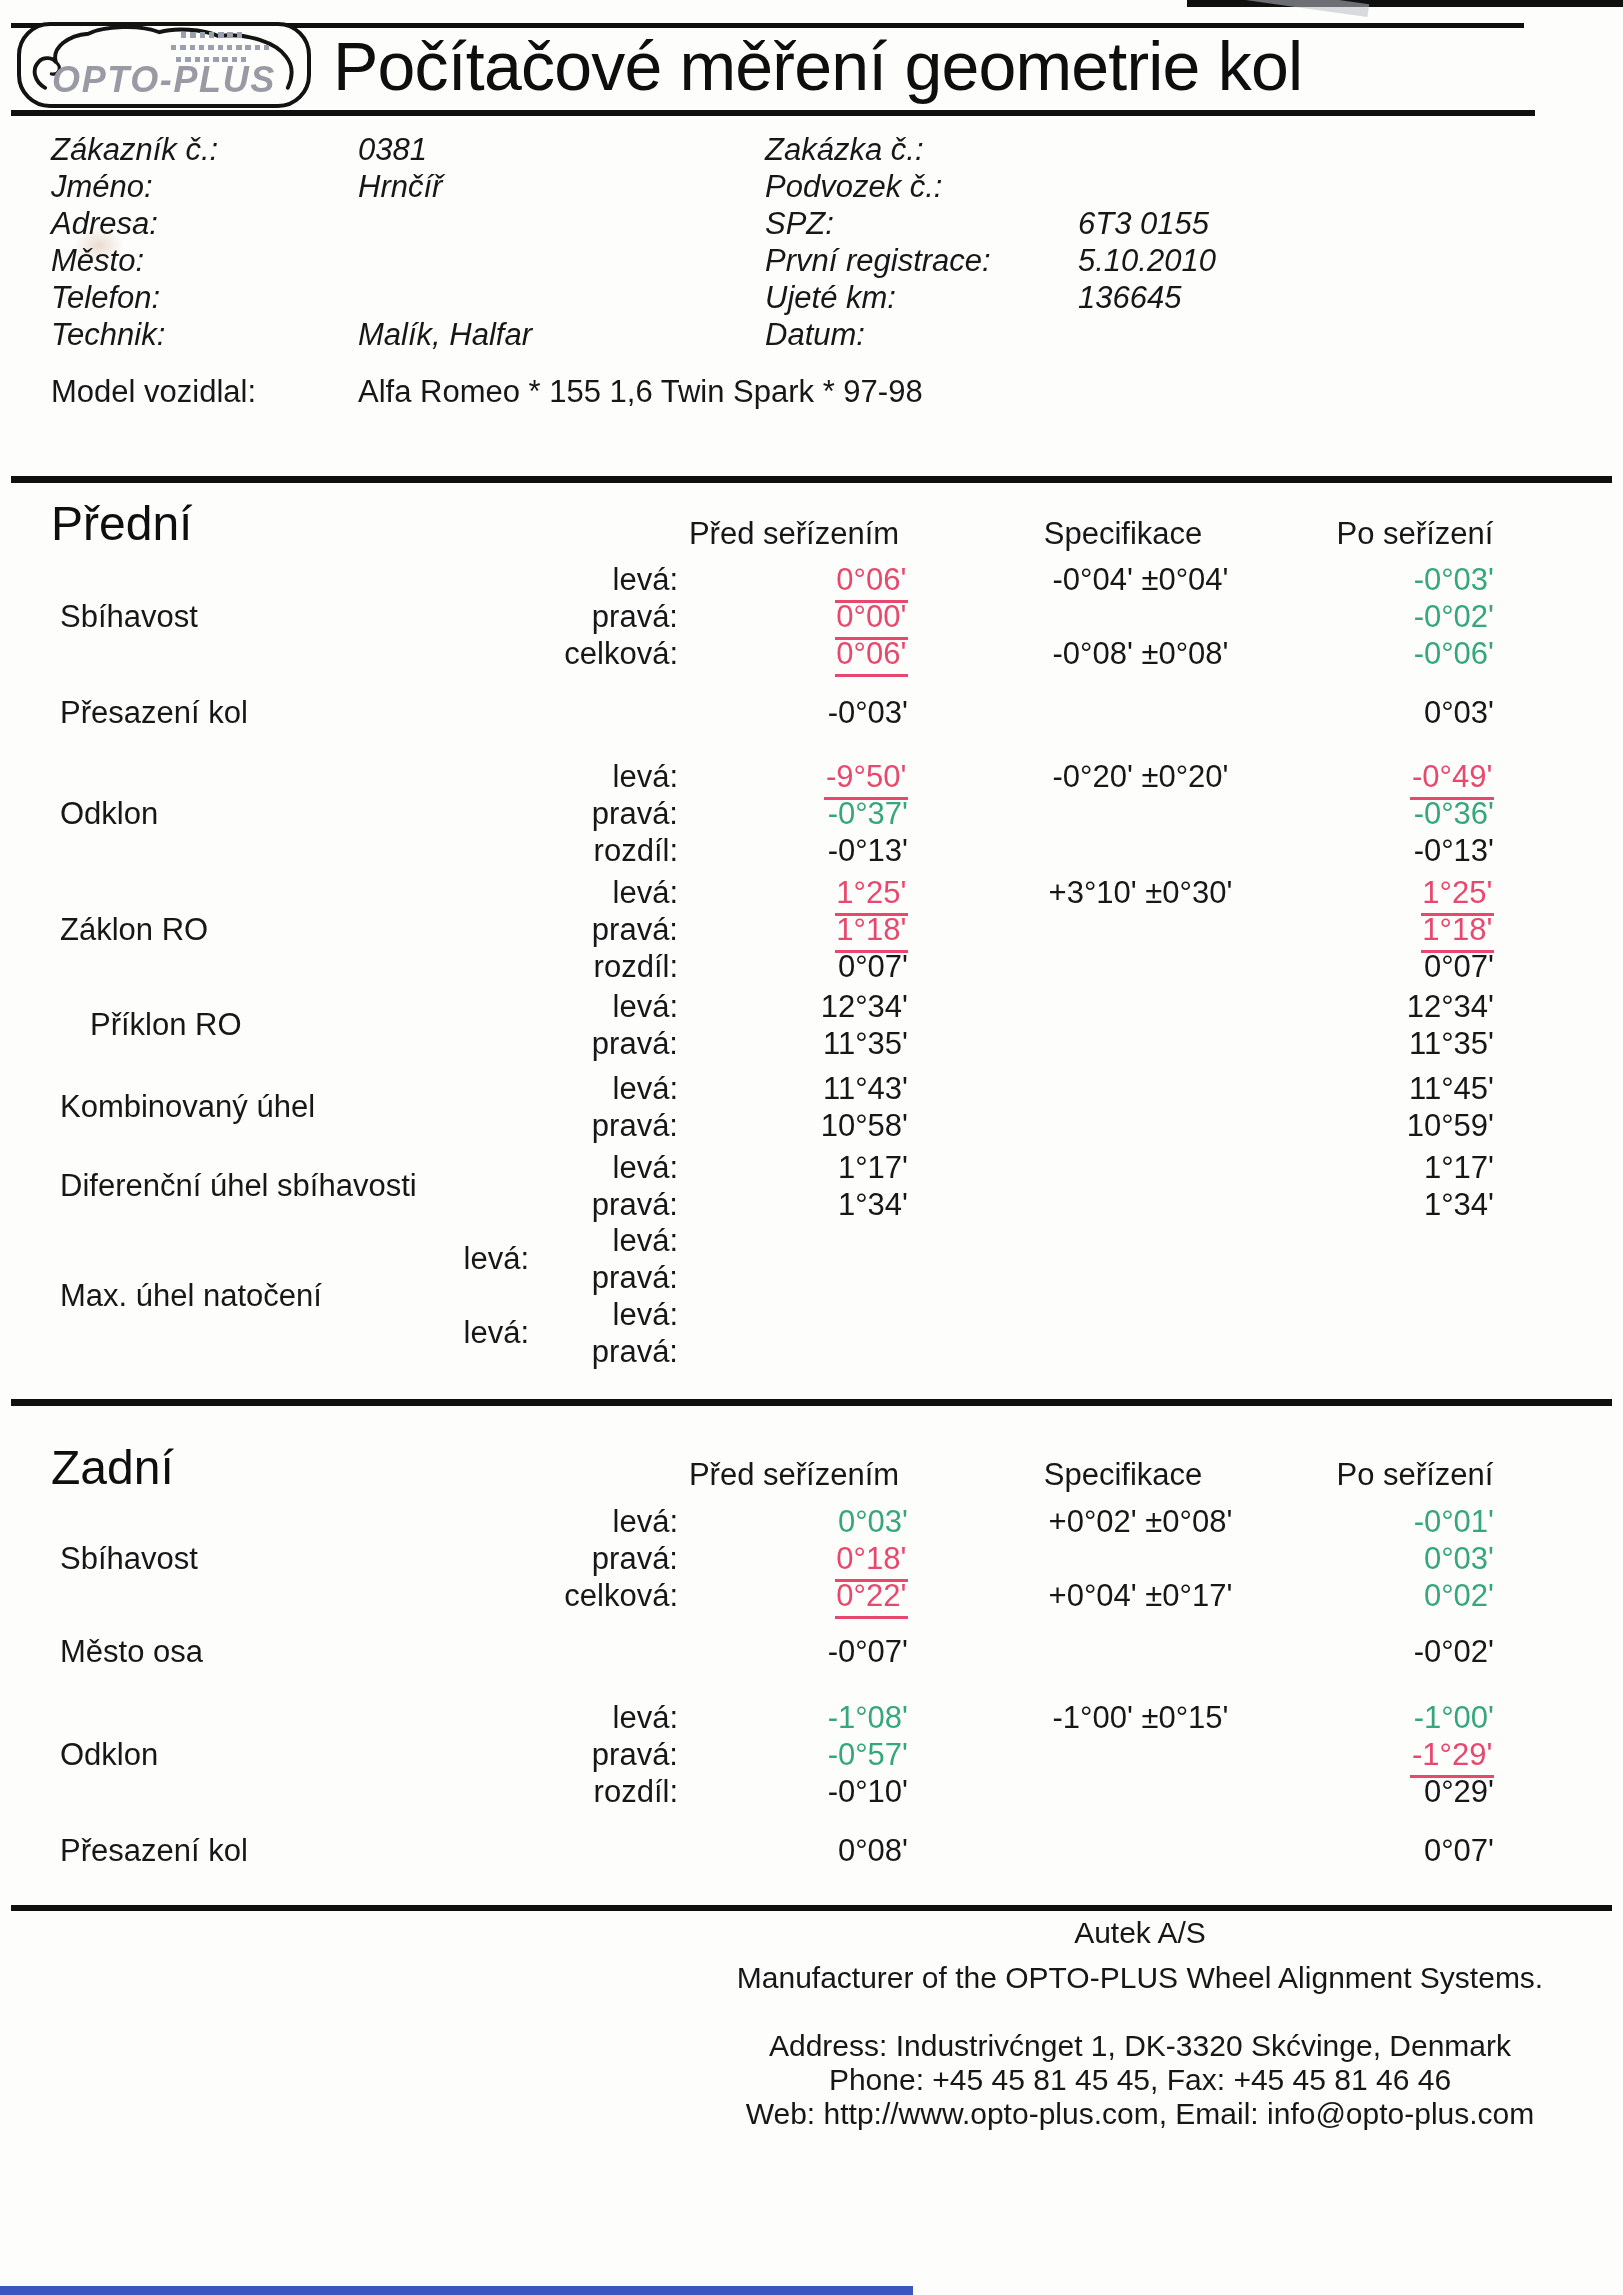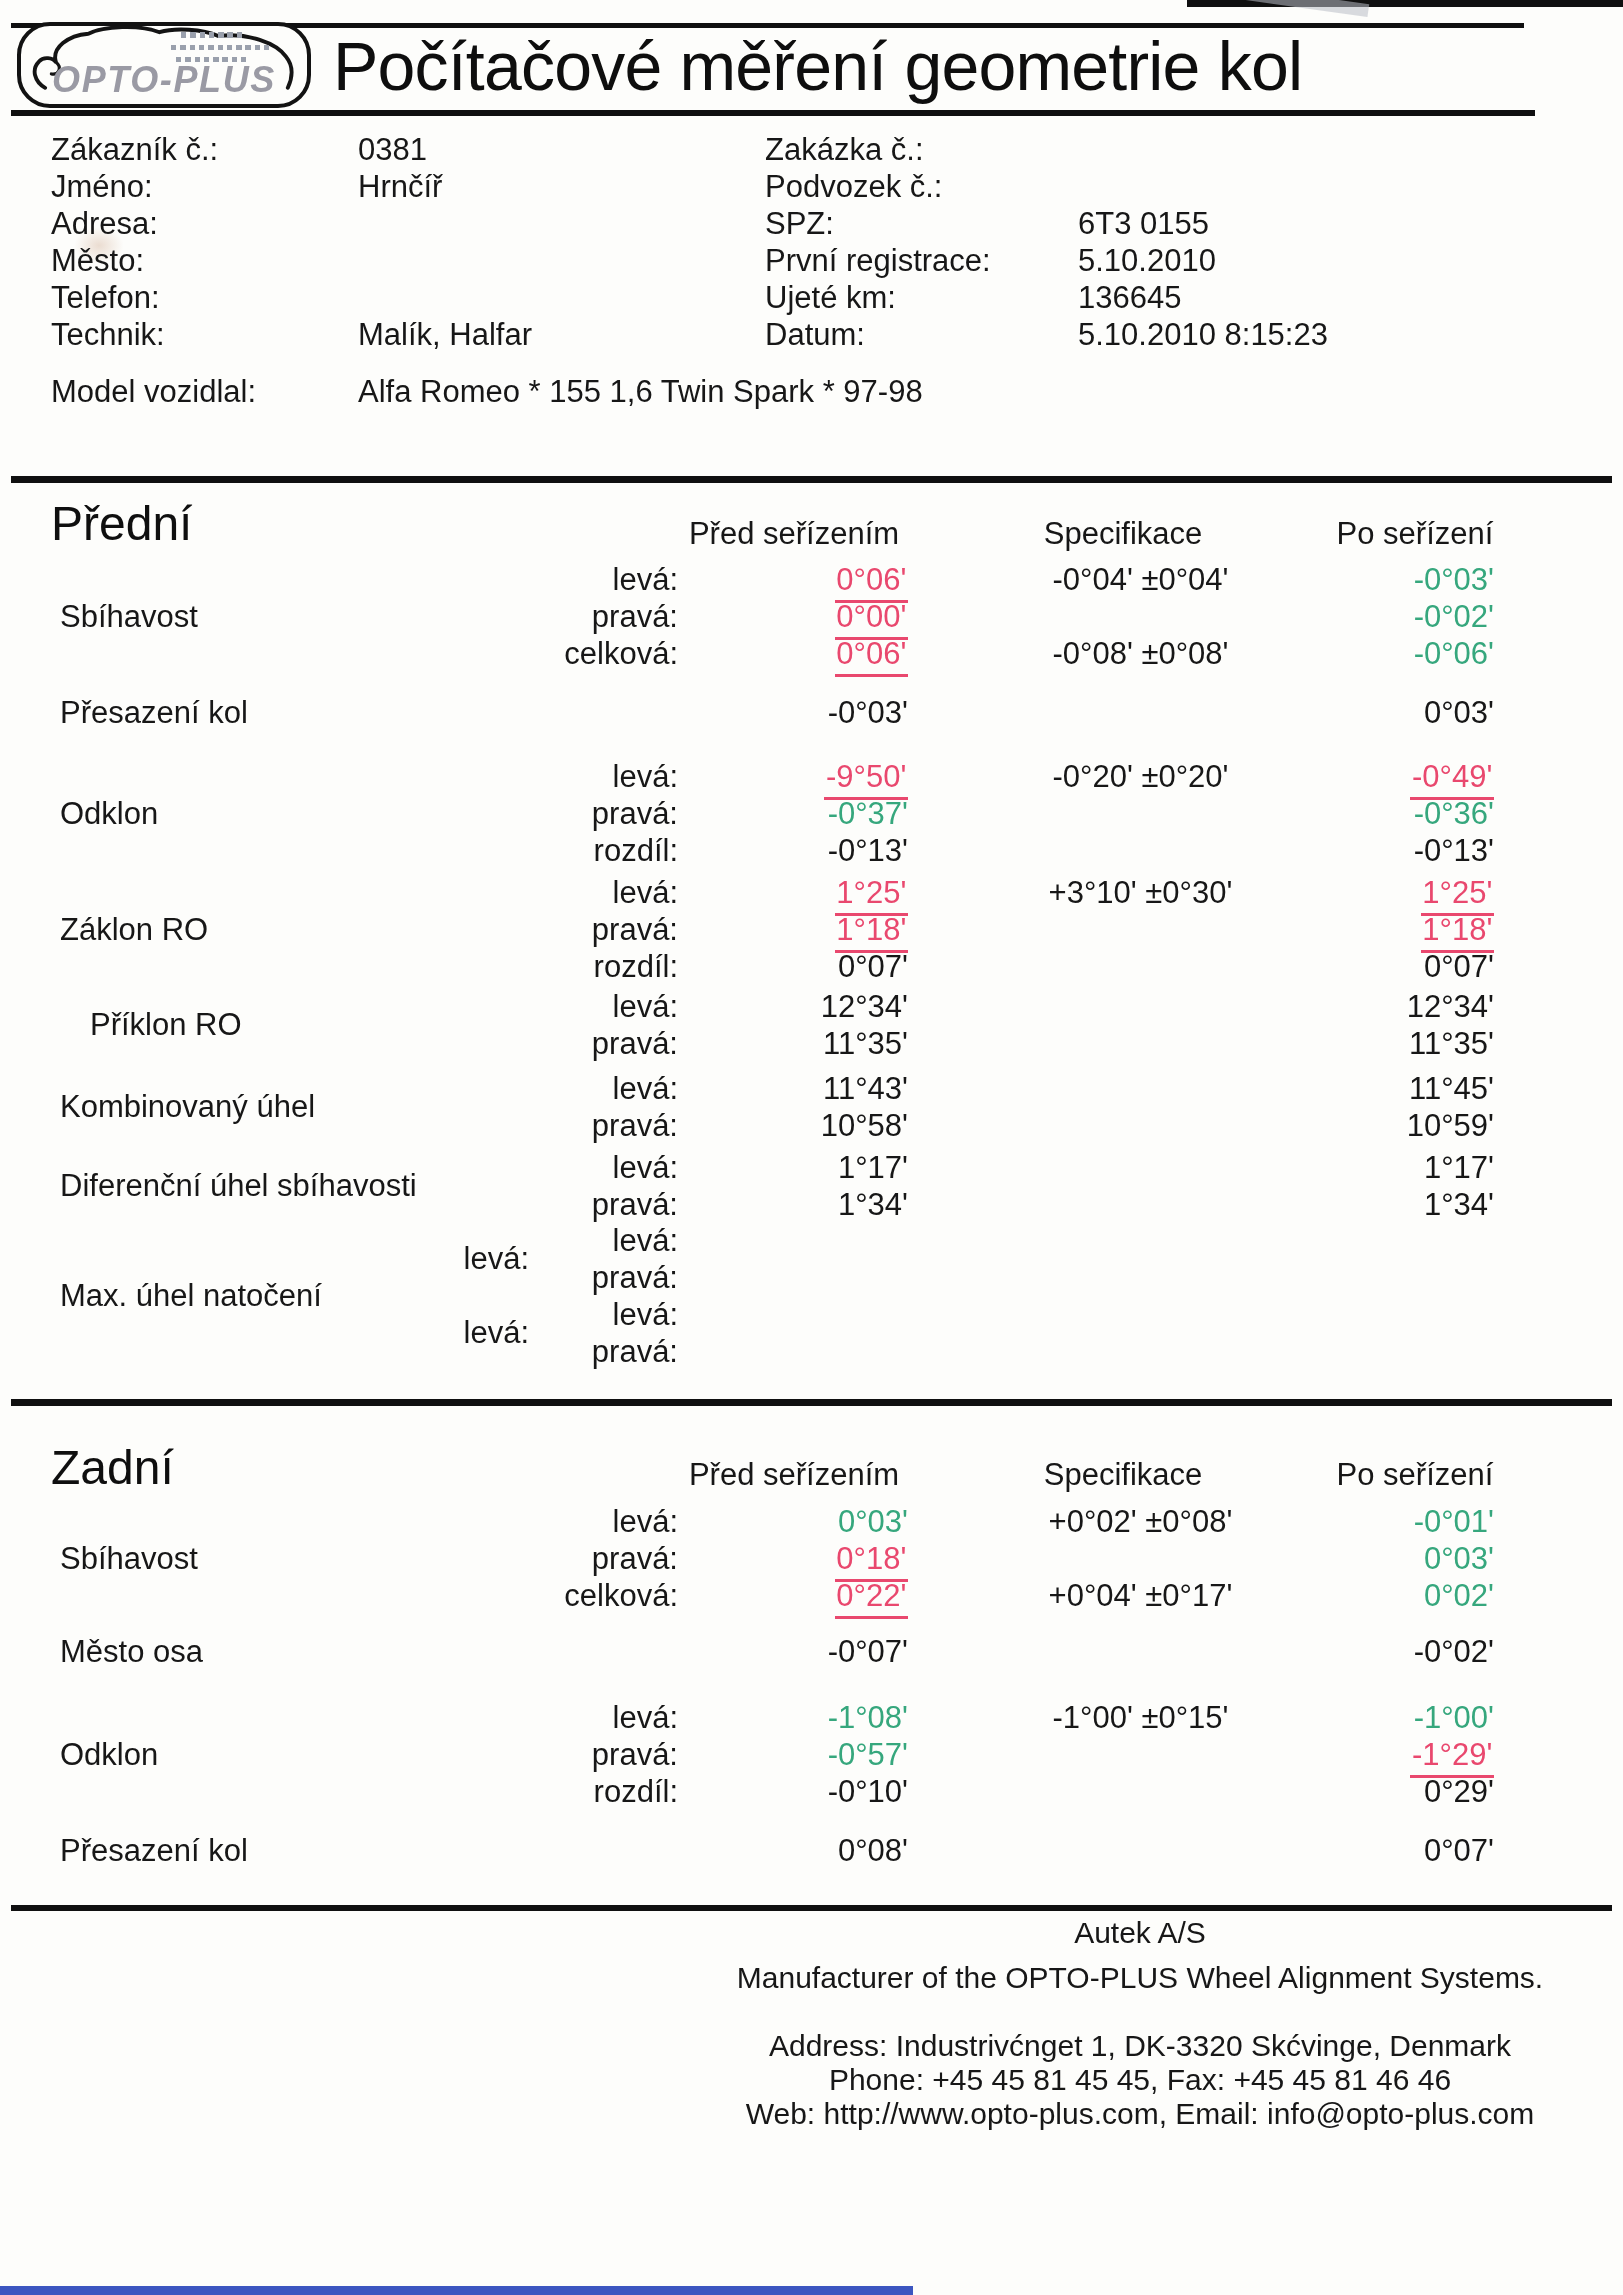--- a/index.html
+++ b/index.html
@@ -31,21 +31,21 @@
   .h2{left:150px; top:18.7px; width:100px;}
   .h3{left:155px; top:31px; width:72px;}
   .doc-title{
     left:333px; top:26.5px; font-size:68px; letter-spacing:-0.8px; color:#0e0e0e; white-space:nowrap;
   }
   .smudge{left:74px; top:227px; width:50px; height:37px; border-radius:50%;
     background:radial-gradient(ellipse at center,#c9a083 0%,rgba(201,160,131,0) 70%); opacity:.35;}
   
   .customer{left:51px; top:131px; width:1573px;}
   .cust-row{display:grid; grid-template-columns:307px 407px 313px 1fr; height:37px;
-    font-size:31px; line-height:37px; white-space:nowrap;}
+    font-size:31px; line-height:37px; white-space:nowrap;font-style:italic;}
   .model-row{left:51px; top:372px; width:1573px; display:grid; grid-template-columns:307px 1fr;
     font-size:31px; line-height:39px; white-space:nowrap;}
   
   .rule-sec1{left:11px; top:476px;  width:1601px; height:7px;}
   .rule-sec2{left:11px; top:1399px; width:1601px; height:7px;}
   .rule-sec3{left:11px; top:1905px; width:1601px; height:6.2px;}
   
   .sec-title{font-size:48px; color:#0f0f0f; white-space:nowrap;}
   .col-header{font-size:31px; transform:translateX(-50%); white-space:nowrap;}
   .group{left:0; width:1623px; display:grid;
@@ -121,21 +121,20 @@
       <div class="cust-row">
         <span>Telefon:</span>
         <span></span>
         <span>Ujeté km:</span>
         <span>136645</span>
       </div>
       <div class="cust-row">
         <span>Technik:</span>
         <span>Malík, Halfar</span>
         <span>Datum:</span>
-        <span>5.10.2010 8:15:23</span>
       </div>
     </div>
   <div class="abs model-row">
     <span>Model vozidlal:</span>
     <span>Alfa Romeo * 155 1,6 Twin Spark * 97-98</span>
   </div>
 
   <div class="hline rule-sec1"></div>
   <div class="hline rule-sec2"></div>
   <div class="hline rule-sec3"></div>

